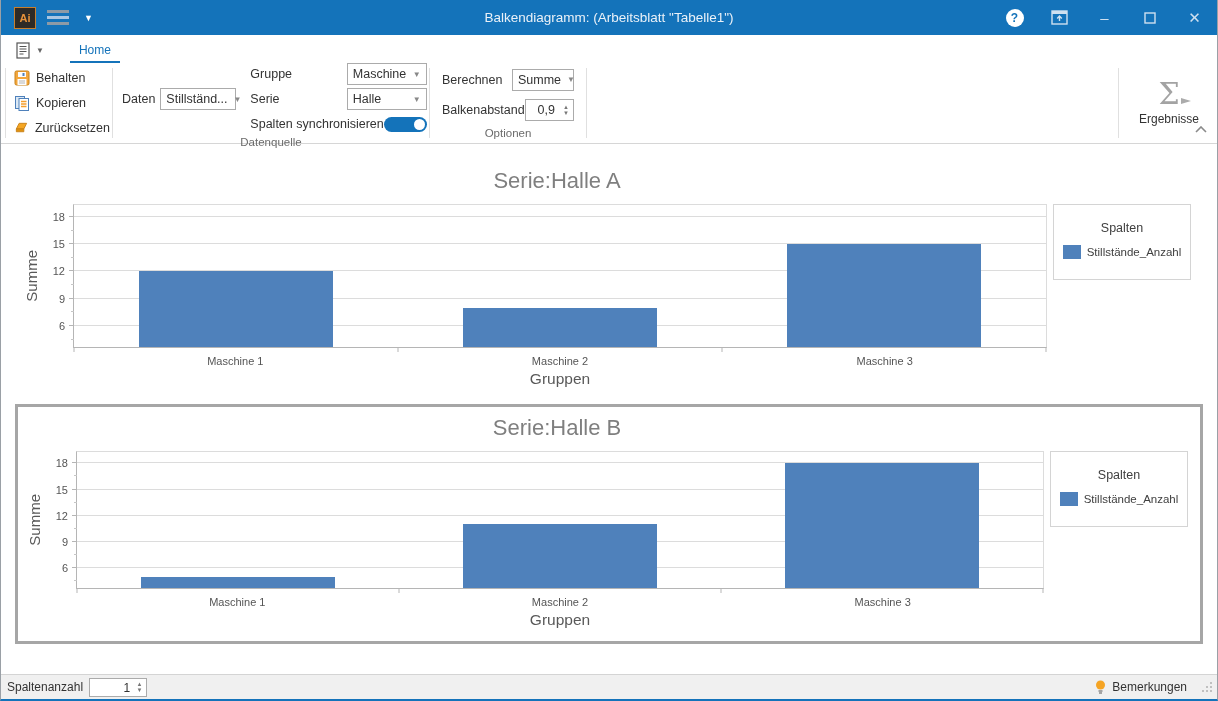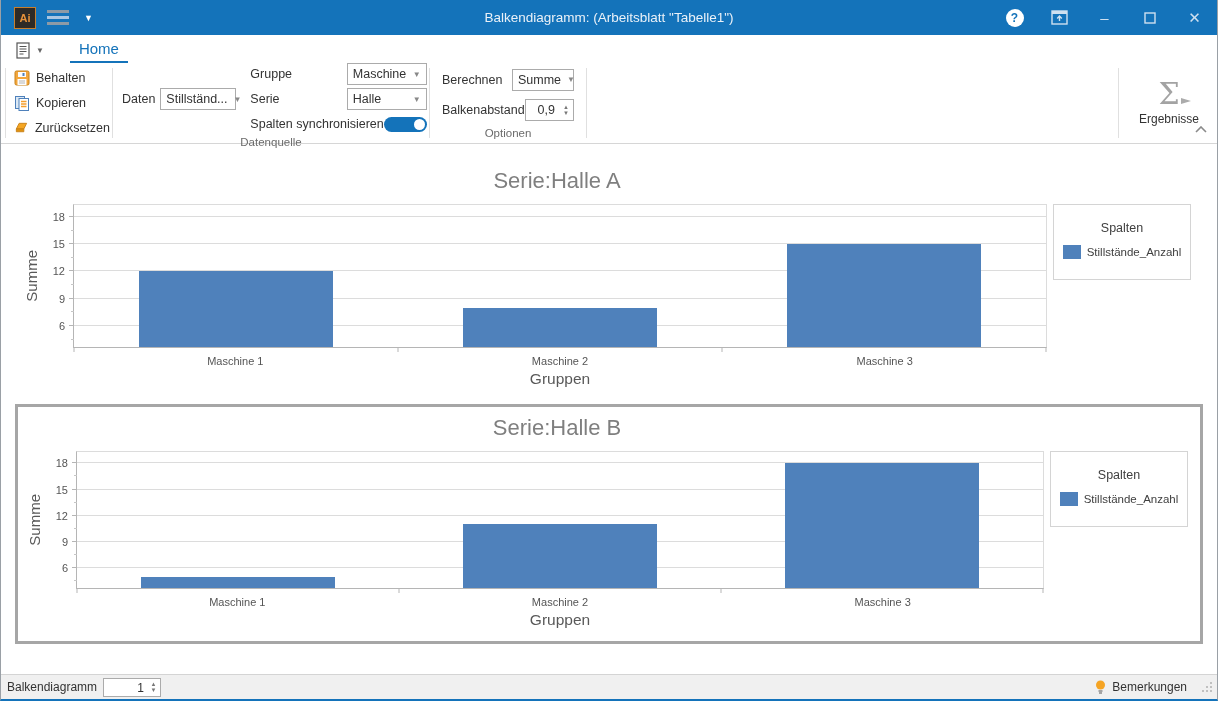--- a/index.html
+++ b/index.html
@@ -27,21 +27,21 @@
   .tb-right{margin-left:auto;display:flex;align-items:center;z-index:2;height:100%;}
   .tb-btn{width:45px;height:100%;display:flex;align-items:center;justify-content:center;
           color:#cfe0f0;font-size:15px;cursor:pointer;}
   .help-circle{width:18px;height:18px;border-radius:50%;background:#fff;
                color:var(--accent);font-size:12px;font-weight:bold;display:flex;
                align-items:center;justify-content:center;}
   
   .ribbon{background:#fff;border-bottom:1px solid #d6d6d6;flex:0 0 auto;}
   .tabrow{height:28px;display:flex;align-items:flex-end;padding-left:14px;}
   .doc-btn{display:flex;align-items:center;gap:3px;padding-bottom:4px;cursor:pointer;color:#555;}
-  .tab{margin-left:26px;color:var(--accent);font-size:15px;padding:0 9px 4px;
+  .tab{margin-left:26px;color:var(--accent);font-size:12px;padding:0 9px 4px;
        border-bottom:2px solid var(--accent);cursor:pointer;}
   .ribbon-body{height:80px;display:flex;align-items:stretch;padding-left:2px;position:relative;}
   .rsep{width:1px;background:#e0e0e0;margin:5px 2px;}
   .rgroup{display:flex;flex-direction:column;}
   .rg-content{flex:1;display:flex;}
   .rg-caption{text-align:center;font-size:11.5px;color:#6b6b6b;height:17px;line-height:15px;}
   .bigbtn{width:78px;display:flex;flex-direction:column;align-items:center;
           justify-content:center;gap:4px;cursor:pointer;font-size:12px;color:#333;}
   .g-actions{width:102px;justify-content:center;display:flex;flex-direction:column;gap:3px;padding-left:6px;}
   .smallbtn{display:flex;align-items:center;gap:6px;font-size:12.5px;color:#333;
@@ -384,21 +384,21 @@
               <span>Stillstände_Anzahl</span>
             </div>
           </div>
         </div>
       </div>
     </div>
 
   </div>
 
   <div class="statusbar">
-    <span>Balkendiagramm</span>
+    <span>Spaltenanzahl</span>
     <div class="sb-spin">
       <span class="val">1</span>
       <span class="arrows">▲<br>▼</span>
     </div>
     <div class="sb-right">
       <svg width="11" height="15" viewBox="0 0 11 15">
         <circle cx="5.5" cy="5" r="4.5" fill="#f5a424"></circle>
         <path d="M3.5 11 h4 M4 13 h3" stroke="#8a8a8a" stroke-width="1.3"></path>
       </svg>
       <span>Bemerkungen</span>

